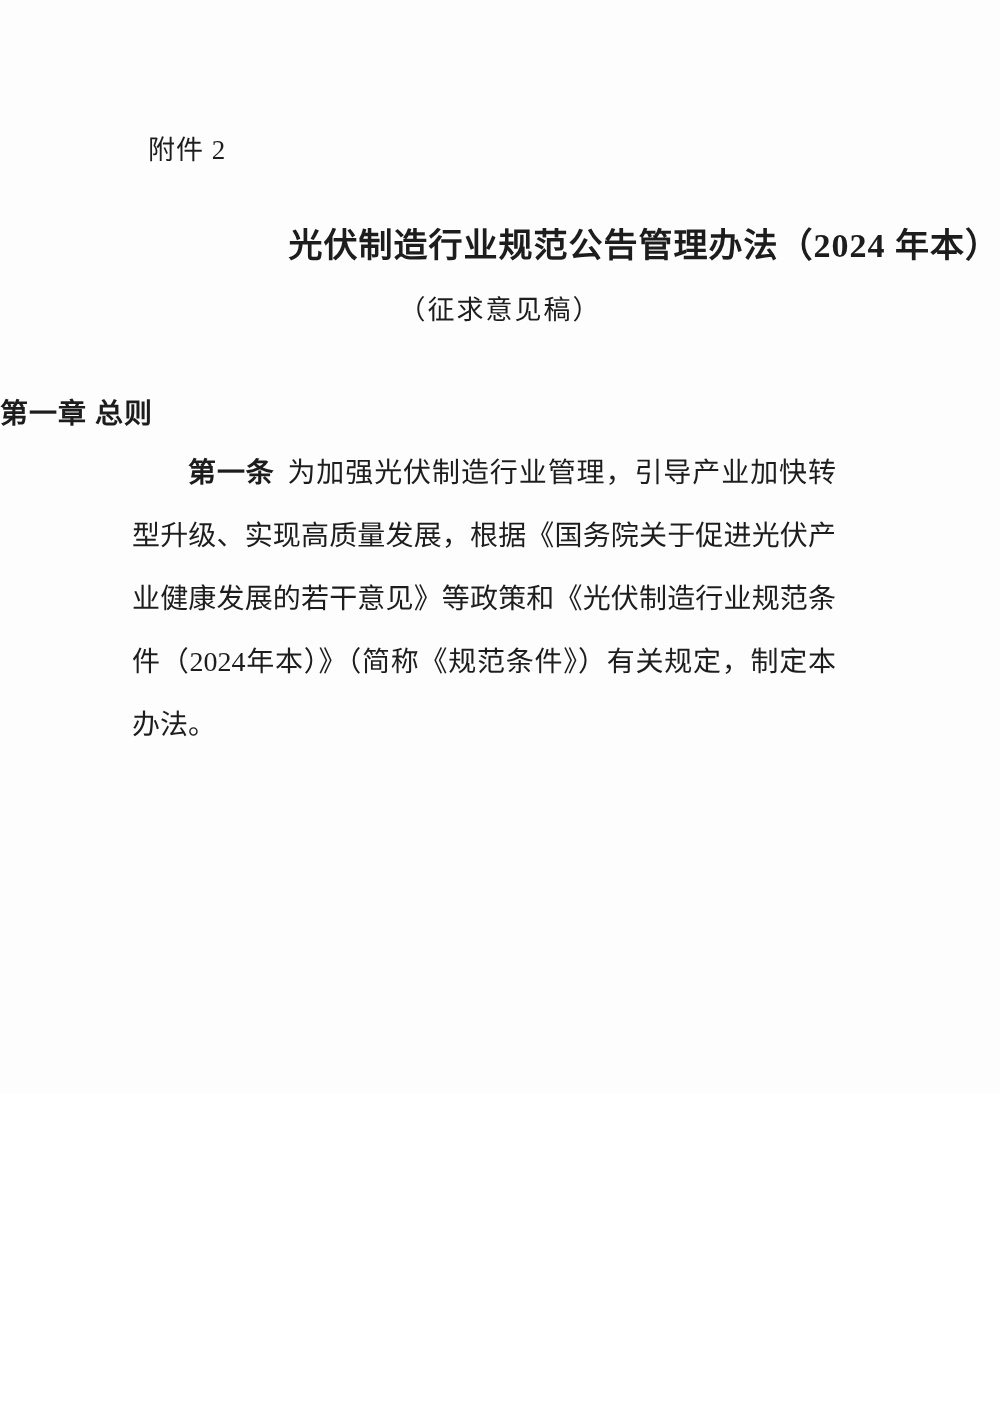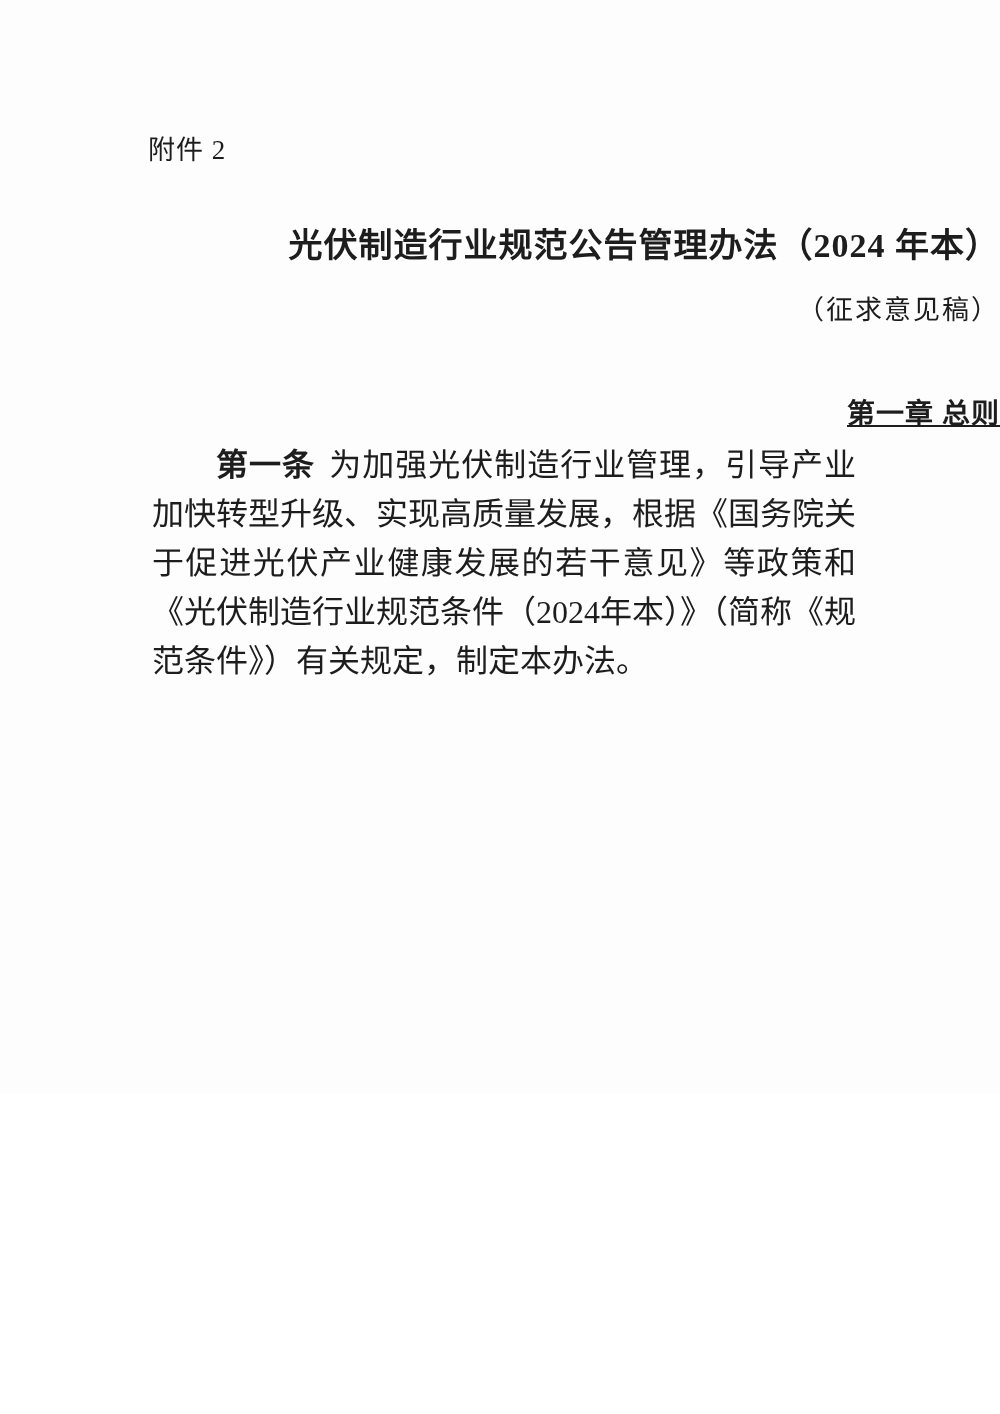--- a/index.html
+++ b/index.html
@@ -41,45 +41,44 @@
     font-weight: 700;
     letter-spacing: 1px;
     white-space: pre;
   }
 
   .doc-subtitle {
     position: absolute;
     top: 288px;
     left: 0;
     width: 100%;
-    text-align: right;
+    text-align: center;
     font-size: 27px;
     letter-spacing: 2px;
   }
 
   .chapter-heading {
     position: absolute;
     top: 391px;
     left: 0;
     width: 100%;
-    text-align: right;
+    text-align: left;
     font-size: 28px;
     font-weight: 700;
     letter-spacing: 1px;
     white-space: pre;
-    text-decoration: underline;
   }
 
   .body-text {
     position: absolute;
     top: 441px;
-    left: 152px;
+    left: 132px;
     width: 704px;
-    font-size: 32px;
-    line-height: 49px;
+    font-size: 28px;
+    line-height: 63px;
     text-align: justify;
     text-justify: inter-character;
   }
 
   .body-text p {
     text-indent: 2em;
     margin: 0;
   }
 
   .article-number {

